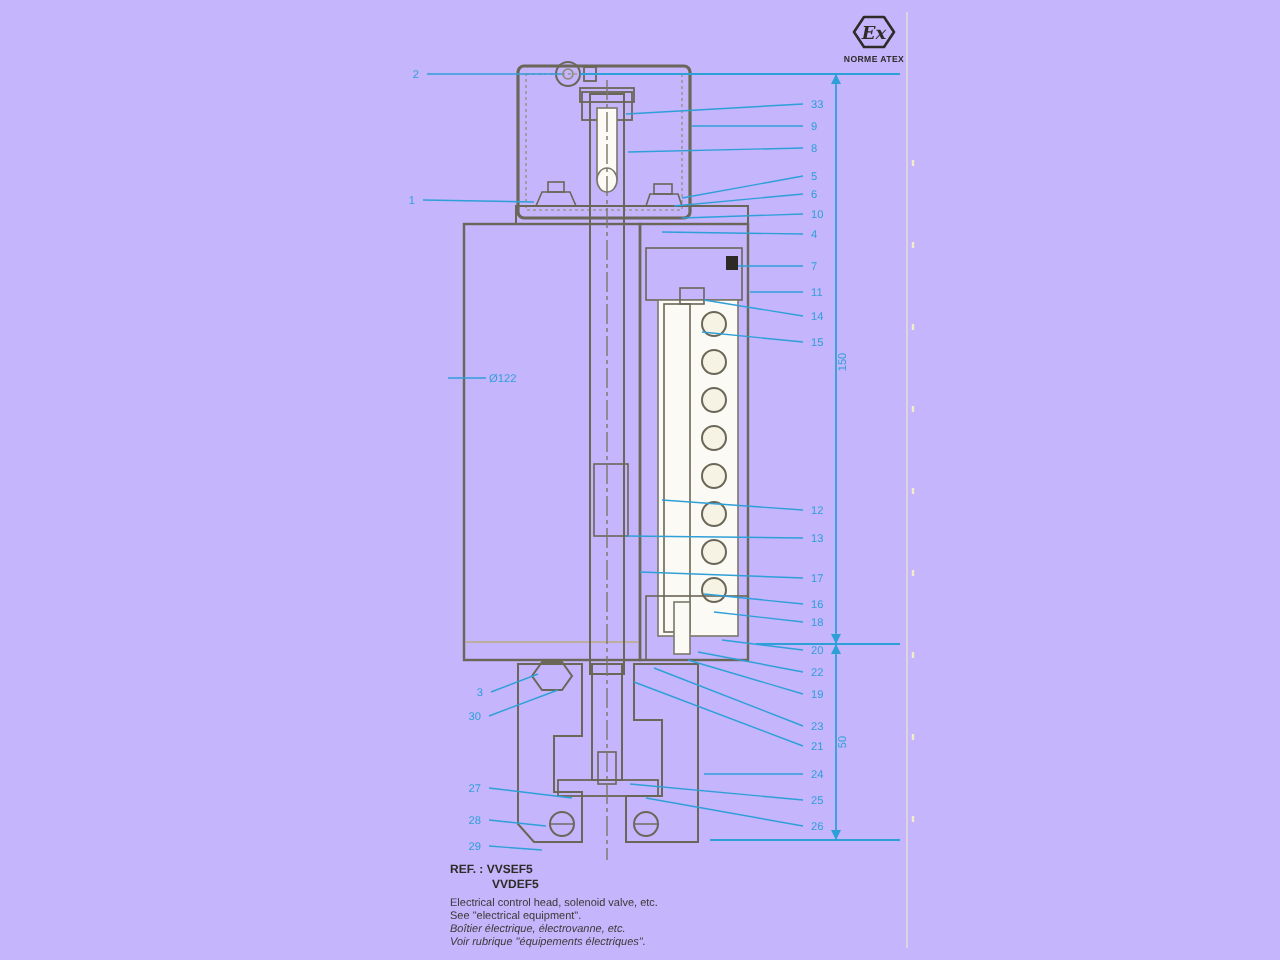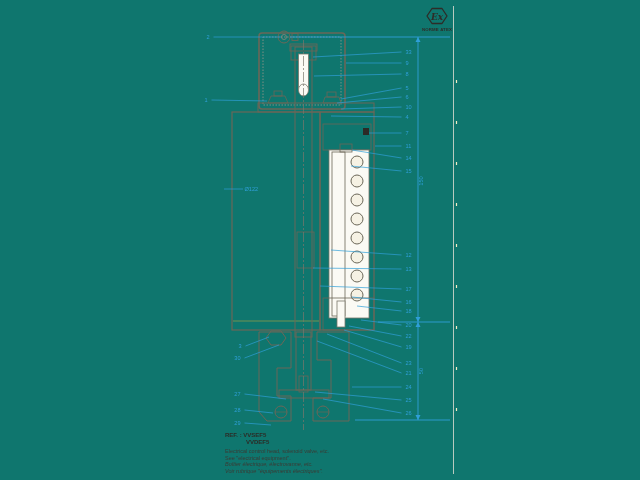--- a/index.html
+++ b/index.html
@@ -1,16 +1,16 @@
 <!DOCTYPE html>
 <html><head>
 <meta charset="utf-8">
 <style>
   html,body{margin:0;padding:0;background:#ffffff;}
-  .page{position:relative;width:640px;height:480px;background:#0f766e;overflow:hidden;
+  .page{position:relative;width:640px;height:480px;background:#c4b5fd;overflow:hidden;
         font-family:"Liberation Sans",sans-serif;}
   svg{position:absolute;left:0;top:0;}
   .outline{stroke:#6b6758;fill:none;}
   .callout{fill:#2f9fd8;font:5.6px "Liberation Sans",sans-serif;}
   .anchor-start{text-anchor:start;}
   .anchor-end{text-anchor:end;}
   .leader{stroke:#2f9fd8;stroke-width:0.7;fill:none;}
   .dim{stroke:#2f9fd8;stroke-width:0.9;fill:none;}
   .dim-arrow{fill:#2f9fd8;stroke:none;}
   .dim-text{fill:#2f9fd8;font:5.6px "Liberation Sans",sans-serif;text-anchor:middle;}

